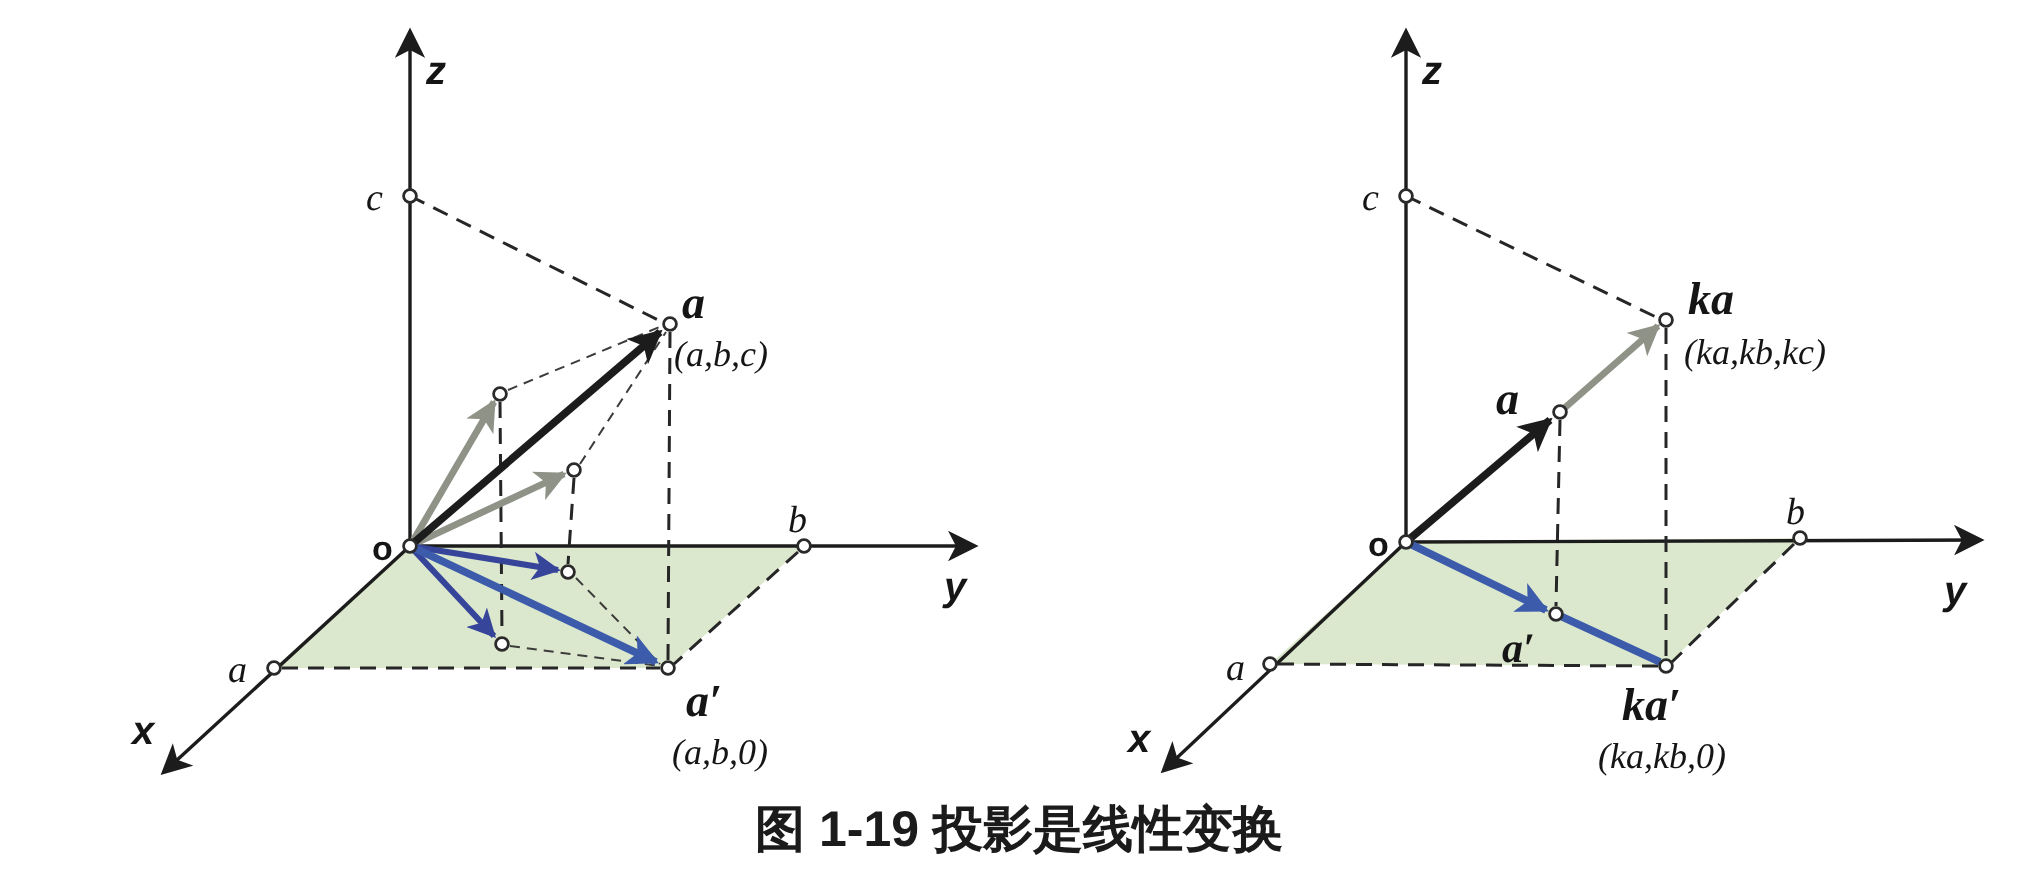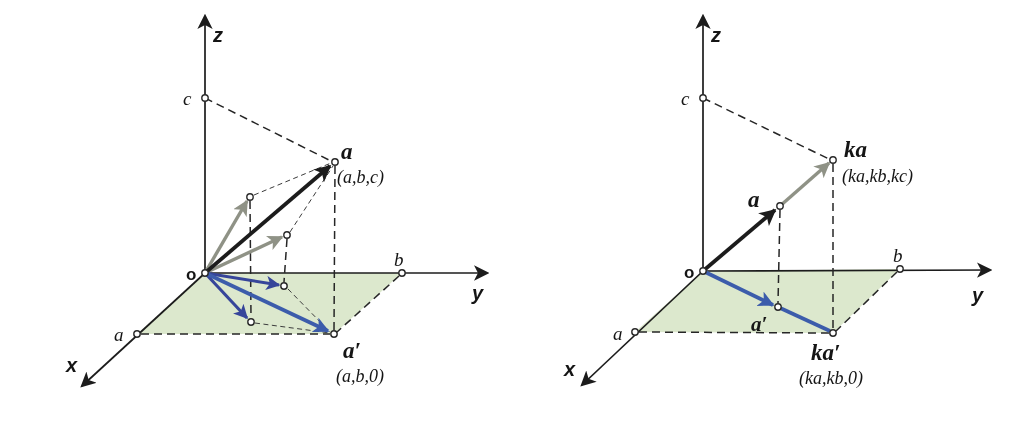--- a/index.html
+++ b/index.html
@@ -138,13 +138,14 @@
       <text class="t-tick" x="893" y="262">b</text>
       <text class="t-axis" x="972" y="302">y</text>
       <text class="t-tick" x="613" y="340">a</text>
       <text class="t-axis" x="564" y="376">x</text>
       <text class="t-vec-sm" x="751" y="331">a′</text>
       <text class="t-vec" x="811" y="360">ka′</text>
       <text class="t-coord" x="799" y="384">(ka,kb,0)</text>
     </g>
   </svg>
 
+  <div class="caption">图 1-19 投影是线性变换</div>
 </div>
 
 </body></html>

